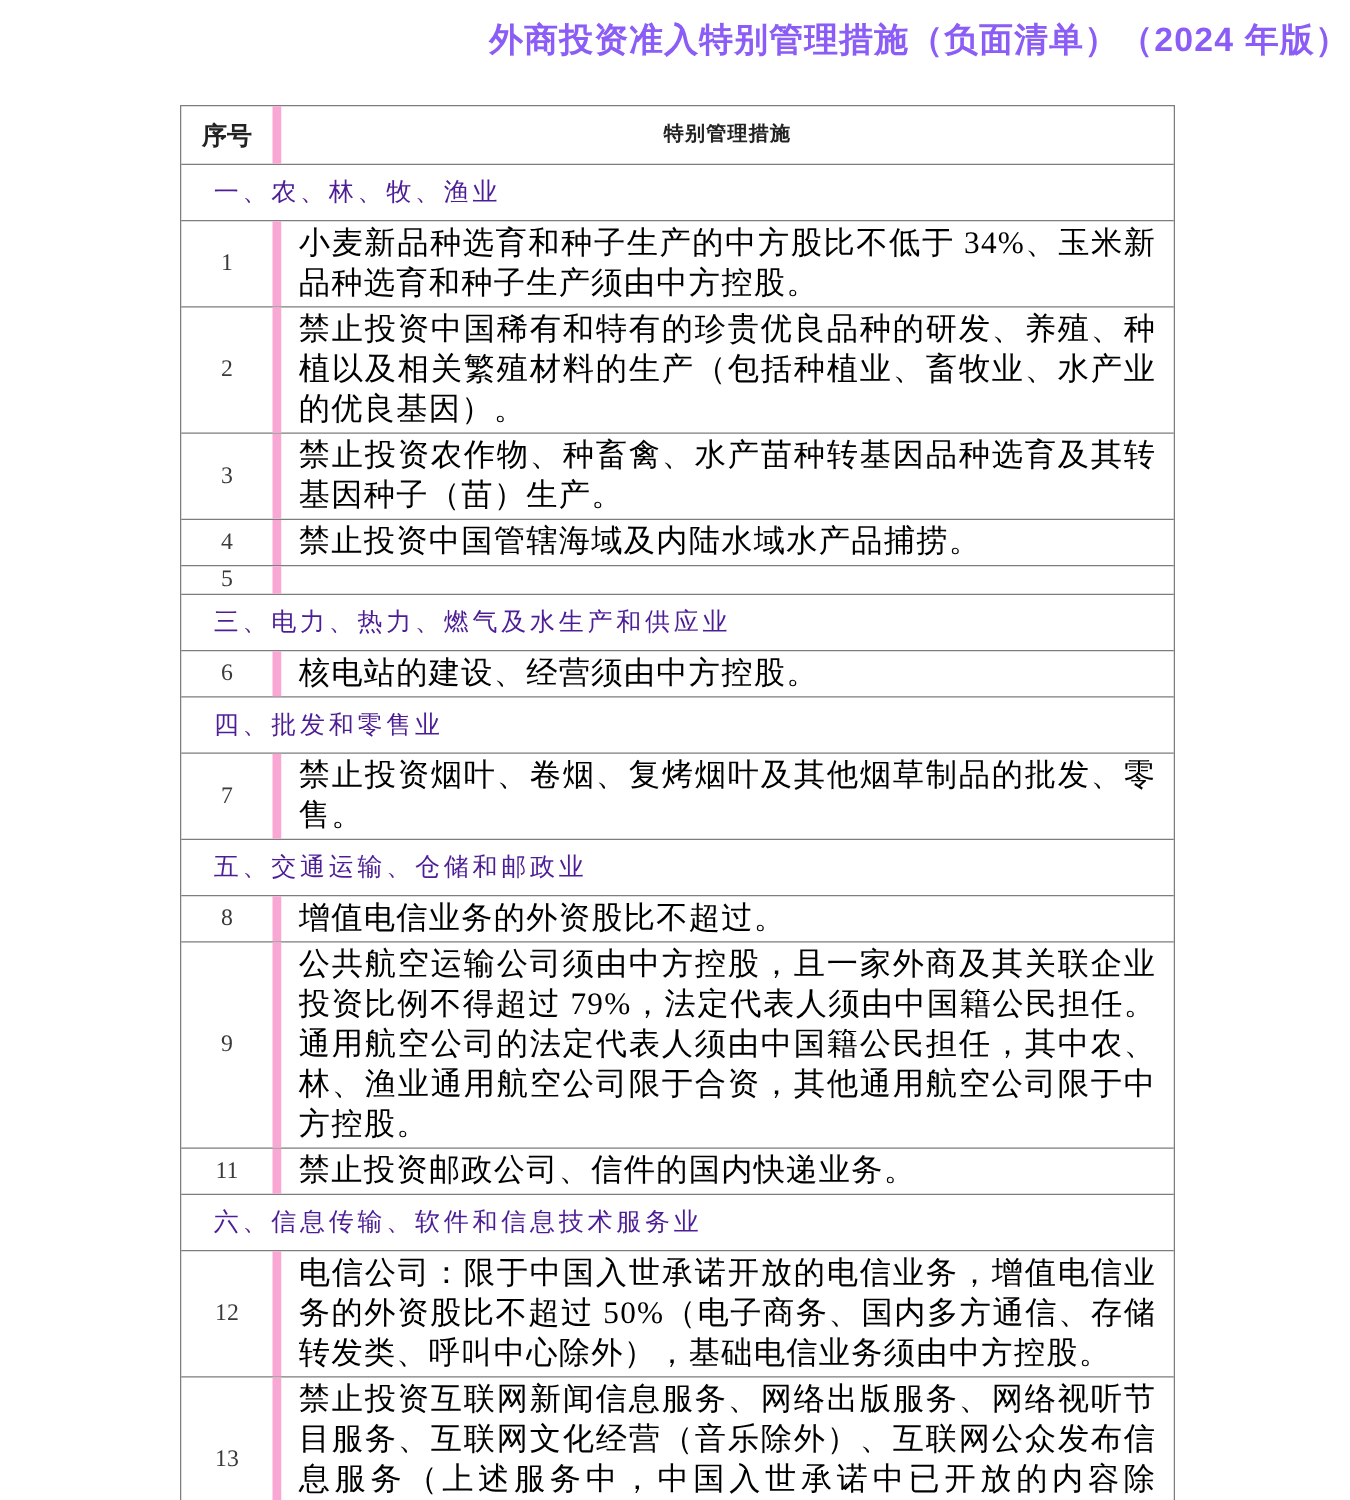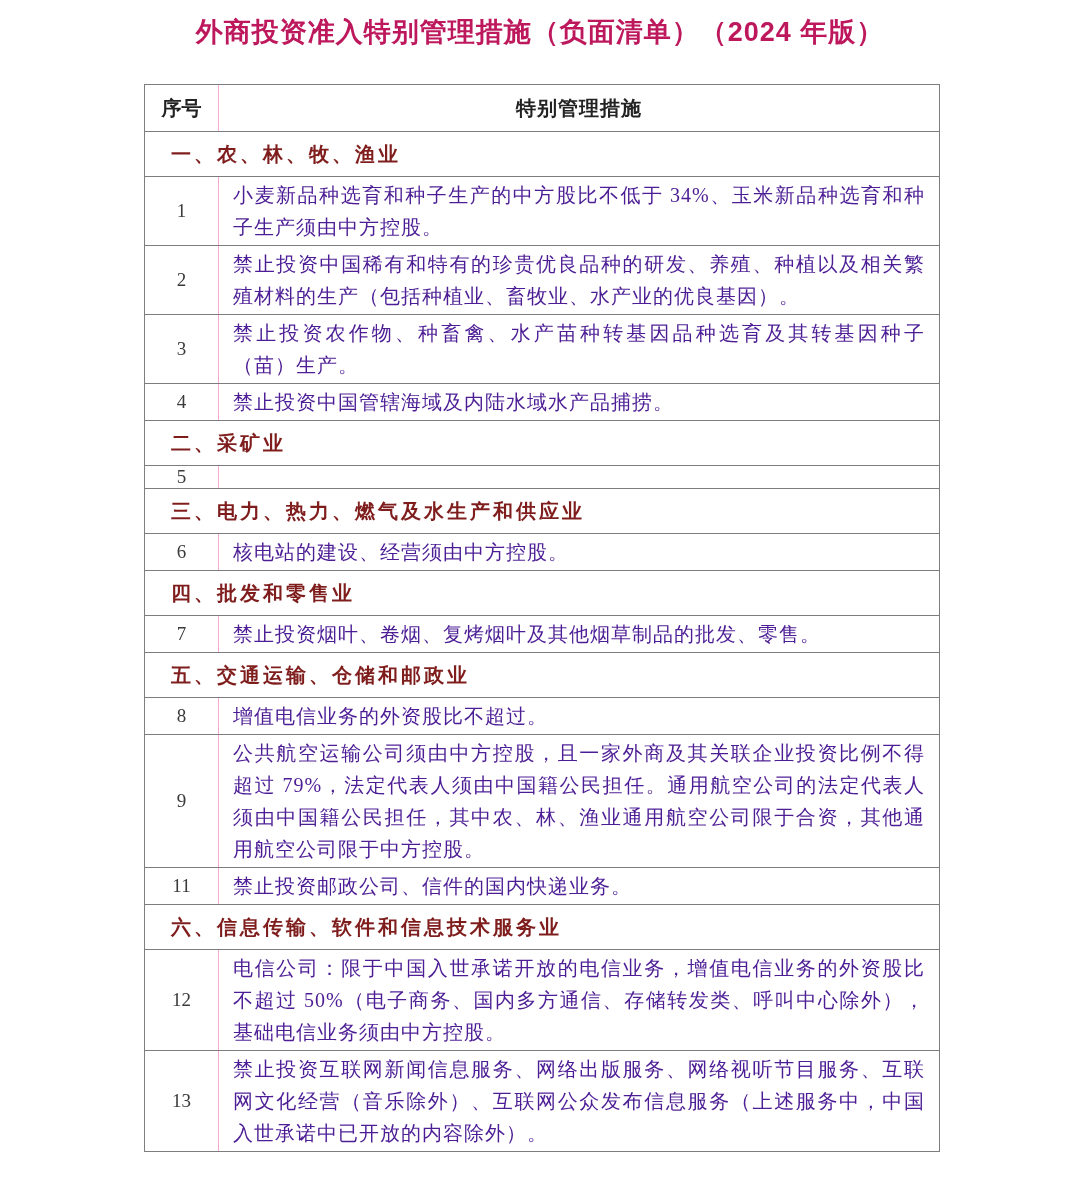--- a/index.html
+++ b/index.html
@@ -13,85 +13,85 @@
     position: relative;
     font-family: "Liberation Serif", serif;
     color: #3a3a3a;
     overflow: hidden;
   }
   .doc-title {
     position: absolute;
     top: 14px;
     left: 0;
     width: 1080px;
-    text-align: center;
+    text-align: right;
     font-family: "Liberation Sans", sans-serif;
     font-weight: bold;
     font-size: 27px;
     letter-spacing: 1px;
-    color: #be185d;
+    color: #8b5cf6;
   }
   .nl-table {
     position: absolute;
     left: 144px;
     top: 84px;
     width: 794px;
     border: 1px solid #7d7d7d;
     background: #ffffff;
   }
   .row {
     display: flex;
     border-bottom: 1px solid #7d7d7d;
     align-items: stretch;
   }
   .row:last-child {
     border-bottom: none;
   }
   .cell-no {
     flex: 0 0 73px;
     width: 73px;
-    border-right: 1px solid #f9a8d4;
+    border-right: 7px solid #f9a8d4;
     display: flex;
     align-items: center;
     justify-content: center;
     font-size: 19px;
     color: #3a3a3a;
   }
   .cell-text {
     flex: 1;
     padding: 2px 14px;
-    font-size: 20px;
+    font-size: 25px;
     line-height: 32px;
     text-align: justify;
     letter-spacing: 1px;
-    color: #4c1d95;
+    color: #000000;
   }
   .row-head .cell-no,
   .row-head .cell-text {
     font-family: "Liberation Sans", sans-serif;
     font-weight: bold;
-    font-size: 20px;
+    font-size: 16px;
     color: #222222;
   }
   .row-head .cell-text {
     text-align: center;
     padding: 7px 14px;
     letter-spacing: 1px;
   }
   .row-head .cell-no {
     font-size: 20px;
   }
   .cell-section {
     flex: 1;
     padding: 6px 14px 6px 26px;
-    font-weight: bold;
+    font-weight: normal;
     font-size: 20px;
     line-height: 32px;
     letter-spacing: 3px;
-    color: #7f1d1d;
+    color: #4c1d95;
   }
 </style>
 </head>
 <body>
 
 <div class="doc-title">外商投资准入特别管理措施（负面清单）（2024 年版）</div>
 
 <div class="nl-table">
 
   <div class="row row-head">
@@ -116,23 +116,20 @@
   <div class="row">
     <div class="cell-no">3</div>
     <div class="cell-text">禁止投资农作物、种畜禽、水产苗种转基因品种选育及其转基因种子（苗）生产。</div>
   </div>
 
   <div class="row">
     <div class="cell-no">4</div>
     <div class="cell-text">禁止投资中国管辖海域及内陆水域水产品捕捞。</div>
   </div>
 
-  <div class="row">
-    <div class="cell-section">二、采矿业</div>
-  </div>
 
   <div class="row">
     <div class="cell-no">5</div>
   </div>
 
   <div class="row">
     <div class="cell-section">三、电力、热力、燃气及水生产和供应业</div>
   </div>
 
   <div class="row">

